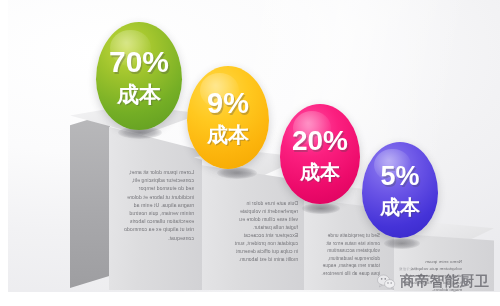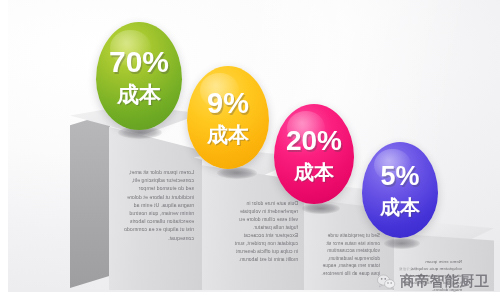--- a/index.html
+++ b/index.html
@@ -237,21 +237,21 @@
     <div class="b-pct" style="font-size:30px; margin-bottom:7px;">70%</div>
     <div class="b-label" style="font-size:22px;">成本</div>
   </div>
 
   <div class="balloon bal-yellow" style="left:179px; top:66px; width:82px; height:103px;">
     <div class="balloon-gloss"></div>
     <div class="b-pct" style="font-size:29px; margin-bottom:7px;">9%</div>
     <div class="b-label" style="font-size:21px;">成本</div>
   </div>
 
-  <div class="balloon bal-pink" style="left:266px; top:104px; width:80px; height:100px;">
+  <div class="balloon bal-pink" style="left:272px; top:104px; width:80px; height:100px;">
     <div class="balloon-gloss"></div>
     <div class="b-pct" style="font-size:28px; margin-bottom:7px;">20%</div>
     <div class="b-label" style="font-size:20px;">成本</div>
   </div>
 
   <div class="balloon bal-blue" style="left:354px; top:142px; width:76px; height:96px;">
     <div class="balloon-gloss"></div>
     <div class="b-pct" style="font-size:27px; margin-bottom:7px;">5%</div>
     <div class="b-label" style="font-size:20px;">成本</div>
   </div>

